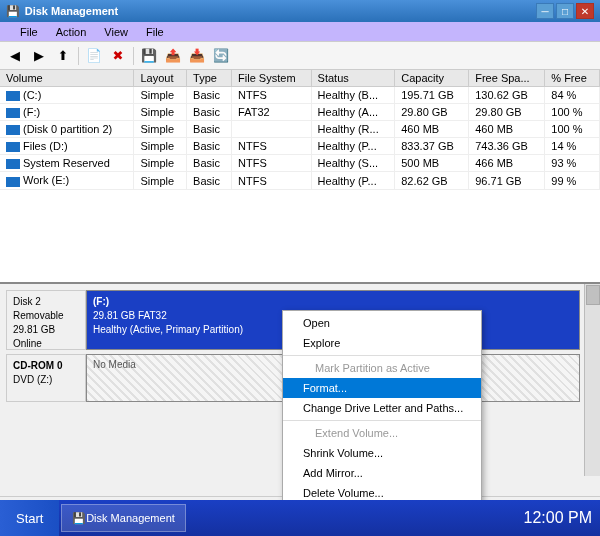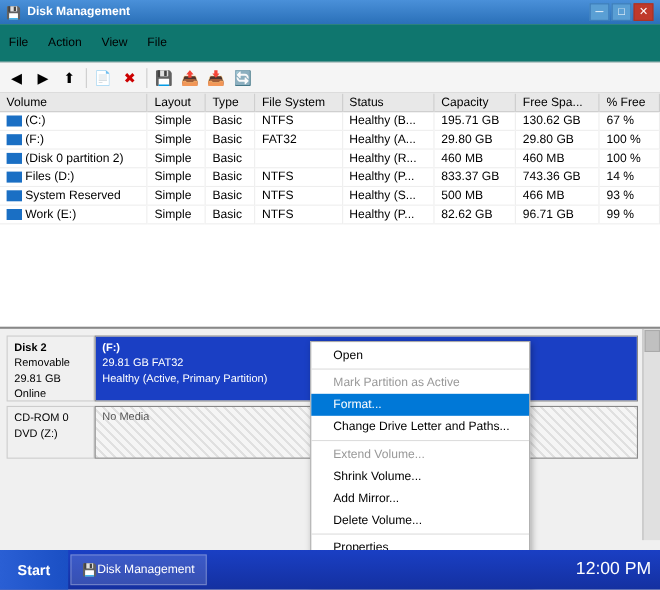--- a/index.html
+++ b/index.html
@@ -43,25 +43,25 @@
       font-size: 10px;
       display: flex;
       align-items: center;
       justify-content: center;
       cursor: pointer;
     }
     .title-btn.close { background: #c0392b; border-color: #a93226; }
 
     
     .menu-bar {
-      background: #0f766e;
-      height: 35px;
-      display: flex;
-      align-items: center;
-      padding: 0 0;
+      background: #c4b5fd;
+      height: 20px;
+      display: flex;
+      align-items: center;
+      padding: 0 12px;
       border-bottom: 1px solid #ccc;
       gap: 2px;
     }
     .menu-item {
       padding: 2px 8px;
       cursor: pointer;
       font-size: 11px;
       color: #000;
     }
 
@@ -280,21 +280,21 @@
       z-index: 100;
       padding: 2px 0;
       font-size: 11px;
     }
     .ctx-item {
       padding: 4px 20px;
       cursor: pointer;
       color: #000;
       white-space: nowrap;
     }
-    .ctx-item.disabled { color: #999; cursor: default; }
+    .ctx-item.disabled { color: #999; cursor: default; margin-left: 12px; }
     .ctx-item.highlighted { background: #0078d7; color: white; }
     .ctx-separator {
       height: 1px;
       background: #ddd;
       margin: 2px 0;
     }
 
     
     .taskbar {
       position: fixed;
@@ -307,21 +307,21 @@
       align-items: center;
       z-index: 200;
     }
     .taskbar-start {
       height: 100%;
       padding: 0 16px;
       background: linear-gradient(to right, #2a5fd4, #1a4fc4);
       display: flex;
       align-items: center;
       color: white;
-      font-weight: bold;
+      font-weight: normal;
       font-size: 13px;
       cursor: pointer;
     }
     .taskbar-task {
       height: 28px;
       margin: 0 2px;
       padding: 0 10px;
       background: rgba(255,255,255,0.15);
       border: 1px solid rgba(255,255,255,0.3);
       color: white;
@@ -394,21 +394,21 @@
       </thead>
       <tbody id="table-body">
       <tr>
             <td><span class="vol-icon"></span>(C:)</td>
             <td>Simple</td>
             <td>Basic</td>
             <td>NTFS</td>
             <td>Healthy (B...</td>
             <td>195.71 GB</td>
             <td>130.62 GB</td>
-            <td>67 %</td>
+            <td>84 %</td>
           </tr>
           <tr>
             <td><span class="vol-icon"></span>(F:)</td>
             <td>Simple</td>
             <td>Basic</td>
             <td>FAT32</td>
             <td>Healthy (A...</td>
             <td>29.80 GB</td>
             <td>29.80 GB</td>
             <td>100 %</td>
@@ -454,37 +454,37 @@
             <td>99 %</td>
           </tr>
         </tbody>
     </table>
   </div>
 
   <div class="disk-area">
 
     <div class="disk-row">
       <div class="disk-label">
-        <div style="font-weight:bold">Disk 2</div>
+        <div style="font-weight:normal">Disk 2</div>
         <div>Removable</div>
         <div>29.81 GB</div>
         <div>Online</div>
       </div>
       <div class="disk-partitions">
         <div class="partition-selected">
           <div style="font-weight:bold">(F:)</div>
           <div>29.81 GB FAT32</div>
           <div>Healthy (Active, Primary Partition)</div>
         </div>
       </div>
     </div>
 
     <div class="cd-row">
       <div class="cd-label">
-        <div style="font-weight:normal">CD-ROM 0</div>
+        <div style="font-weight:bold">CD-ROM 0</div>
         <div>DVD (Z:)</div>
       </div>
       <div class="cd-partition">
         <div>No Media</div>
       </div>
     </div>
 
     <div class="disk-scroll">
       <div class="disk-scroll-thumb"></div>
     </div>
@@ -497,20 +497,21 @@
     </div>
     <div class="legend-item">
       <div class="legend-box primary"></div>
       <span>Primary partition</span>
     </div>
   </div>
 </div>
 
 <div class="context-menu" id="context-menu">
 <div class="ctx-item">Open</div>
+    <div class="ctx-item">Explore</div>
     <div class="ctx-separator"></div>
     <div class="ctx-item disabled">Mark Partition as Active</div>
     <div class="ctx-item highlighted">Format...</div>
     <div class="ctx-item">Change Drive Letter and Paths...</div>
     <div class="ctx-separator"></div>
     <div class="ctx-item disabled">Extend Volume...</div>
     <div class="ctx-item">Shrink Volume...</div>
     <div class="ctx-item">Add Mirror...</div>
     <div class="ctx-item">Delete Volume...</div>
     <div class="ctx-separator"></div>

